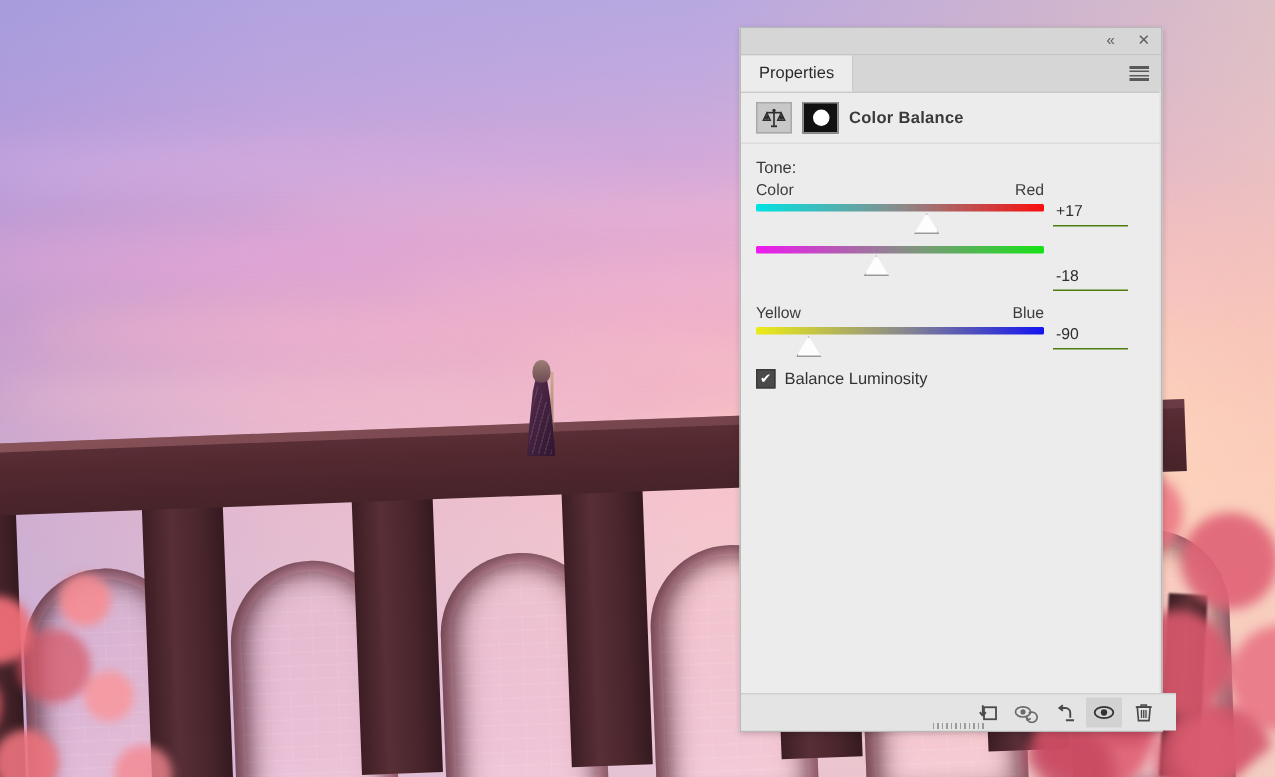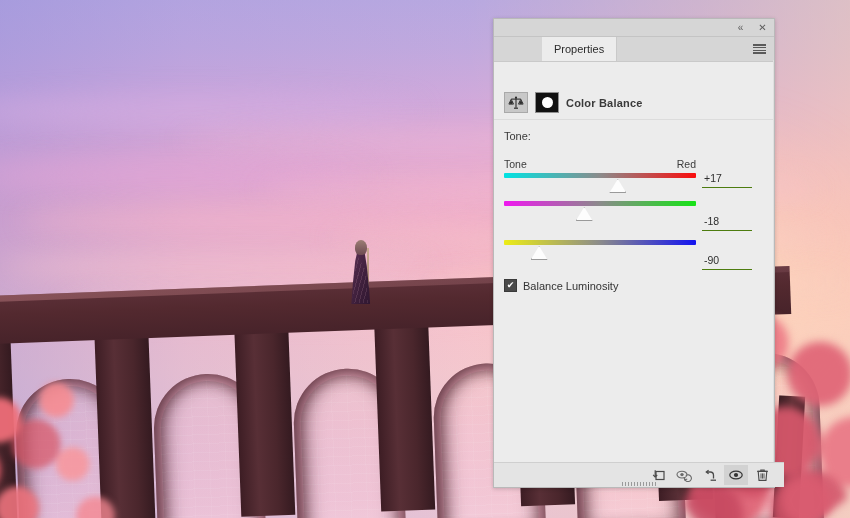--- a/index.html
+++ b/index.html
@@ -156,50 +156,48 @@
   }
   .panel-titlebar{
     height:17px;background:#d6d6d6;border-bottom:1px solid #c4c4c4;
     display:flex;align-items:center;justify-content:flex-end;padding-right:5px;gap:9px;
   }
   .tb-ico{width:13px;height:12px;display:flex;align-items:center;justify-content:center;
     color:#5e5e5e;font-size:10px;line-height:1;cursor:pointer;}
   .panel-tabs{
     height:24px;background:#d6d6d6;display:flex;align-items:stretch;position:relative;
     border-bottom:1px solid #c9c9c9;
-    padding-left:48px;
   }
   .tab{
     padding:0 12px;display:flex;align-items:center;font-size:11px;color:#2b2b2b;
     background:#ececec;border-right:1px solid #c9c9c9;
   }
   .panel-menu{
     margin-left:auto;display:flex;align-items:center;padding-right:8px;
   }
   .hamburger{width:13px;height:10px;display:flex;flex-direction:column;justify-content:space-between;cursor:pointer;}
   .hamburger i{display:block;height:1.5px;background:#5a5a5a;}
 
   .adj-header{
     height:33px;display:flex;align-items:center;gap:7px;padding:0 10px;
     border-bottom:1px solid #dcdcdc;
-    margin-top:24px;
   }
   .thumb-icon{
     width:22px;height:19px;background:#c8c8c8;border:1px solid #a9a9a9;
     display:flex;align-items:center;justify-content:center;
   }
   .thumb-mask{
     width:22px;height:19px;background:#111;border:1px solid #8f8f8f;
     display:flex;align-items:center;justify-content:center;
   }
   .thumb-mask .el{width:11px;height:11px;border-radius:50%;background:#fff;}
   .adj-title{font-size:11px;font-weight:bold;color:#3a3a3a;letter-spacing:.2px;}
 
   .panel-body{padding:10px 10px 0 10px;}
-  .tone-row{display:flex;gap:0;margin-bottom:16px;}
+  .tone-row{display:flex;gap:0;margin-bottom:3px;}
   .tone-label{font-size:11px;color:#3a3a3a;}
   .tone-select{
     flex:1;height:19px;background:#fbfbfb;border:1px solid #4a8fd0;
     display:flex;align-items:center;justify-content:space-between;
     padding:0 6px;font-size:11px;color:#222;cursor:pointer;
   }
   .caret{color:#7a7a7a;font-size:9px;}
 
   .slider-block{display:flex;align-items:flex-start;gap:6px;margin-bottom:9px;}
   .slider-col{width:192px;}
@@ -344,21 +342,21 @@
 
   <div class="panel-body">
 
     <div class="tone-row">
       <span class="tone-label">Tone:</span>
     </div>
 
     <div class="slider-block">
       <div class="slider-col">
         <div class="slider-labels">
-          <span>Tone</span>
+          <span>Color</span>
           <span>Red</span>
         </div>
         <div class="track-wrap">
           <div class="track t-cr" style="background: linear-gradient(to right, rgb(0, 226, 226) 0%, rgb(139, 139, 139) 50%, rgb(250, 13, 13) 100%);"></div>
           <div class="thumbmark" id="thumb-0" style="left: 58.5%;"></div>
         </div>
       </div>
       <div class="val-col">
         <div class="val-field">+17</div>
       </div>
@@ -371,20 +369,24 @@
           <div class="thumbmark" id="thumb-1" style="left: 41%;"></div>
         </div>
       </div>
       <div class="val-col">
         <div class="val-field">-18</div>
       </div>
     </div>
 
     <div class="slider-block">
       <div class="slider-col">
+        <div class="slider-labels">
+          <span>Yellow</span>
+          <span>Blue</span>
+        </div>
         <div class="track-wrap">
           <div class="track t-yb" style="background: linear-gradient(to right, rgb(236, 236, 22) 0%, rgb(139, 139, 139) 50%, rgb(20, 20, 240) 100%);"></div>
           <div class="thumbmark" id="thumb-2" style="left: 17.5%;"></div>
         </div>
       </div>
       <div class="val-col">
         <div class="val-field">-90</div>
       </div>
     </div>
 

